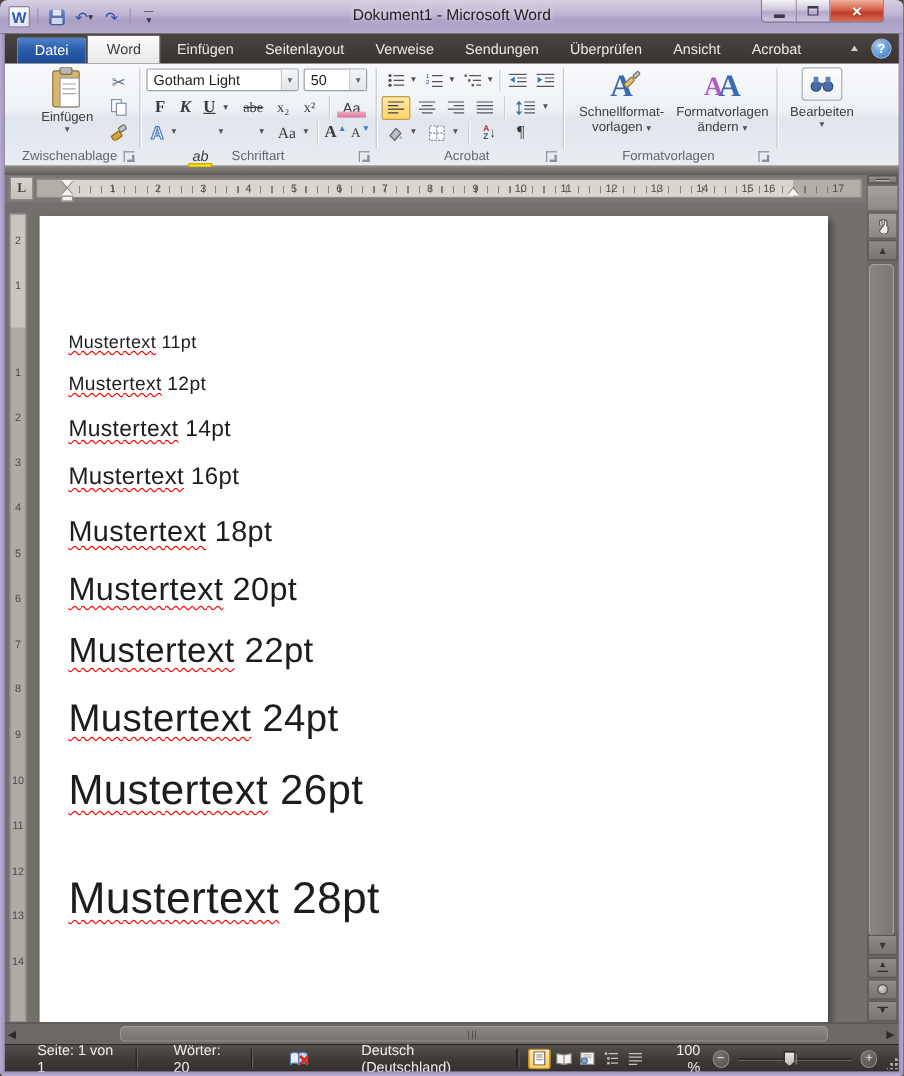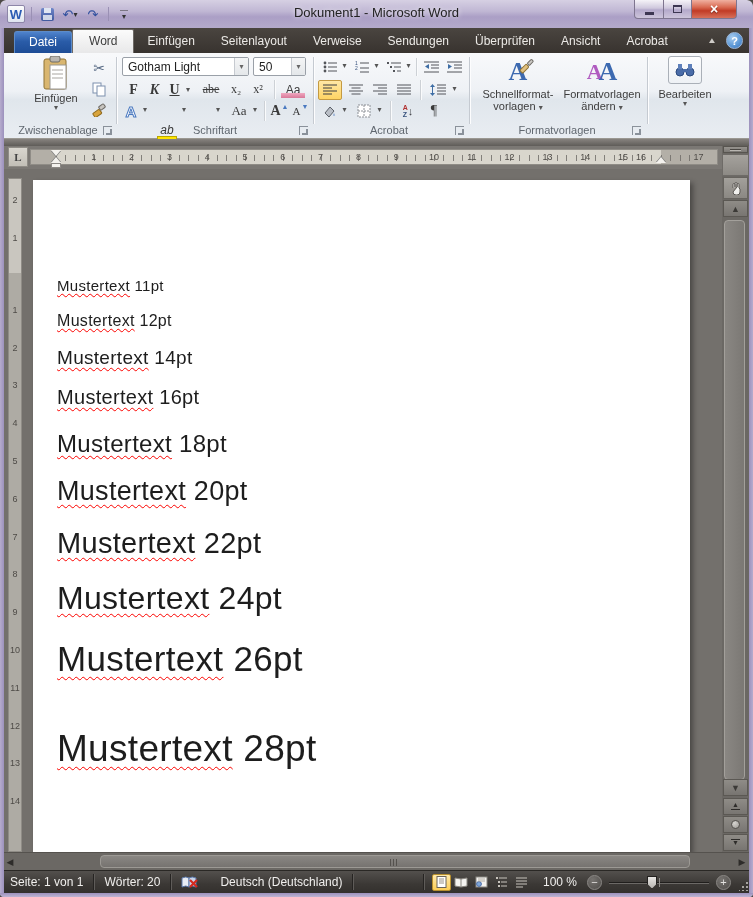--- a/index.html
+++ b/index.html
@@ -127,27 +127,27 @@
     color:#2e2c2a; font-size:9px; }
   .h-thumb{ position:absolute; left:100px; top:2px; width:590px; height:13px; background:linear-gradient(#8a8783,#767370);
     border:1px solid #9c9994; border-radius:4px; }
   .h-grip{ position:absolute; left:50%; top:3px; width:9px; height:7px; margin-left:-5px;
     background:repeating-linear-gradient(90deg,#55524e 0 1px,transparent 1px 3px); }
 
   
   .statusbar{ position:absolute; left:0; top:870px; width:753px; height:23px;
     background:linear-gradient(#53504d,#3b3835 60%,#33302d); border-top:1px solid #2a2825; display:flex; align-items:center;
     color:#f0efed; font-size:12px; }
-  .sb-item{ padding:0 10px; }
+  .sb-item{ padding:0 10px;margin-left:21px; }
   .sb-sep{ width:1px; height:16px; background:#262422; box-shadow:1px 0 0 #5f5c59; }
   .sb-right{ margin-left:auto; display:flex; align-items:center; }
   .view-btns{ display:flex; align-items:center; gap:1px; margin-right:10px; }
   .view-btn{ width:19px; height:17px; display:flex; align-items:center; justify-content:center; border-radius:2px; }
   .view-btn.active{ background:linear-gradient(#ffe9ab,#fdce57); border:1px solid #b8902f; }
-  .zoom-label{ margin:0 10px 0 2px; }
+  .zoom-label{ margin:0 10px 0 2px;text-align:right; }
   .zoom-btn{ width:15px; height:15px; border-radius:50%; background:radial-gradient(circle at 35% 30%, #777471, #4e4b48);
     border:1px solid #8b8885; color:#e3e1df; font-size:11px; line-height:12px; text-align:center; }
   .zoom-track{ position:relative; width:100px; height:15px; margin:0 7px; }
   .zoom-track .line{ position:absolute; left:0; right:0; top:7px; height:1px; background:#201e1c; box-shadow:0 1px 0 #6c6966; }
   .zoom-track .notch{ position:absolute; left:50%; top:3px; width:1px; height:9px; background:#8f8c89; }
   .zoom-handle{ position:absolute; left:38px; top:1px; width:10px; height:13px;
     background:linear-gradient(#e8e6e3,#b9b6b2); border:1px solid #23211f;
     clip-path:polygon(0 0,100% 0,100% 62%,50% 100%,0 62%); }
   .resize-grip{ width:10px; height:10px; margin:8px 4px 0 8px;
     background:

